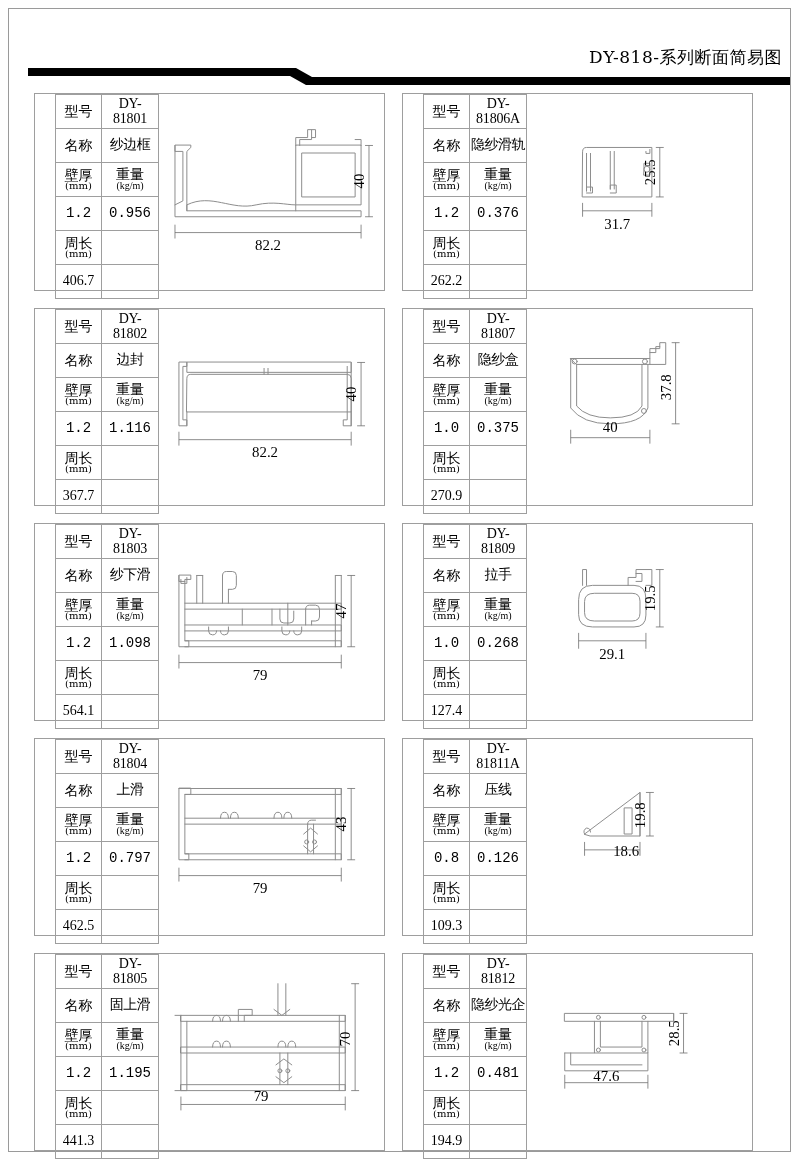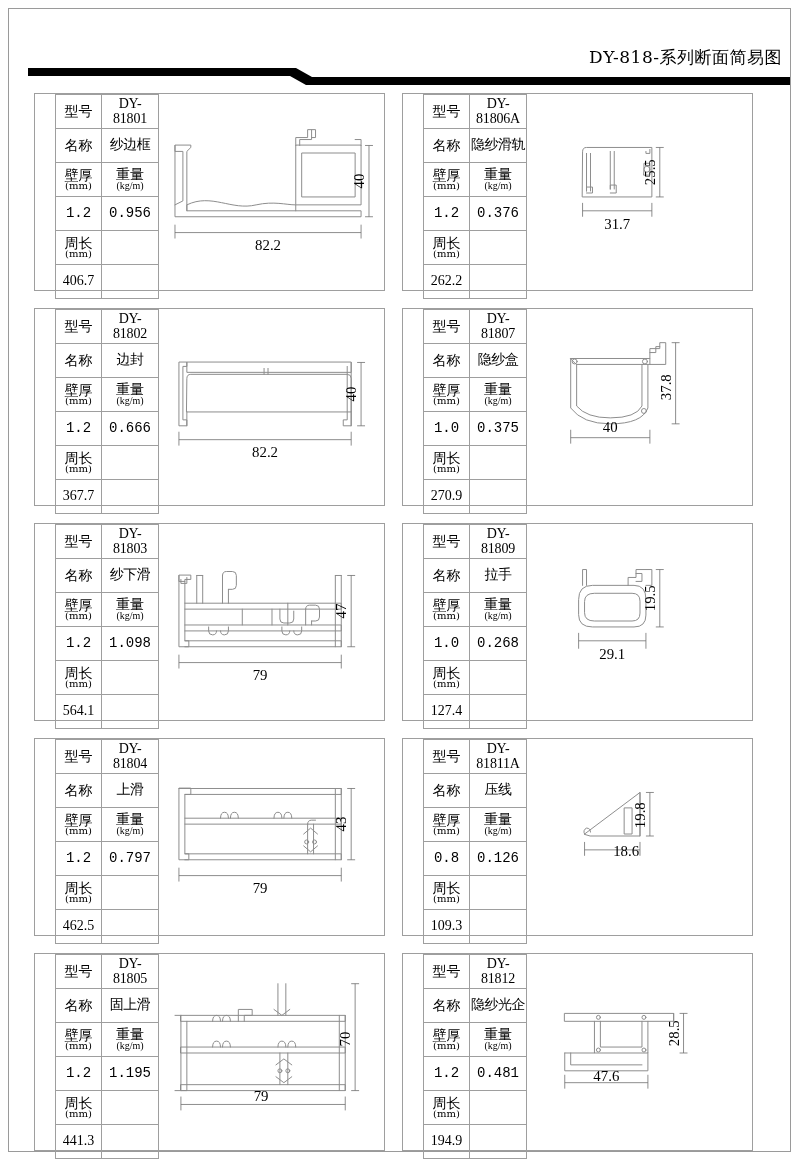--- a/index.html
+++ b/index.html
@@ -226,21 +226,21 @@
       <tr>
         <td class="lbl">名称</td>
         <td class="val name-val">边封</td>
       </tr>
       <tr>
         <td class="lbl"><span>壁厚</span><span class="unit">(mm)</span></td>
         <td class="val"><span>重量</span><span class="unit">(kg/m)</span></td>
       </tr>
       <tr>
         <td class="lbl num">1.2</td>
-        <td class="val num">0.666</td>
+        <td class="val num">1.116</td>
       </tr>
       <tr>
         <td class="lbl"><span>周长</span><span class="unit">(mm)</span></td>
         <td class="val blank"></td>
       </tr>
       <tr>
         <td class="lbl peri-val">367.7</td>
         <td class="val blank"></td>
       </tr>
     </tbody>

